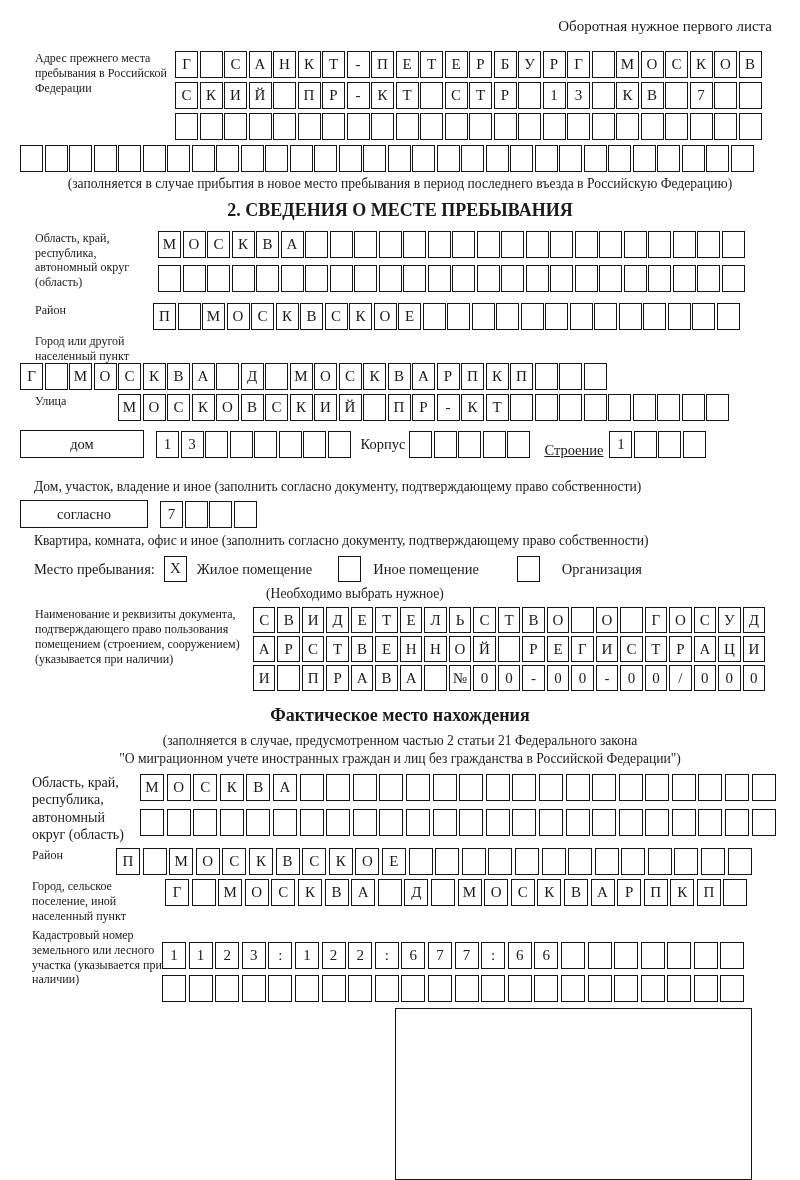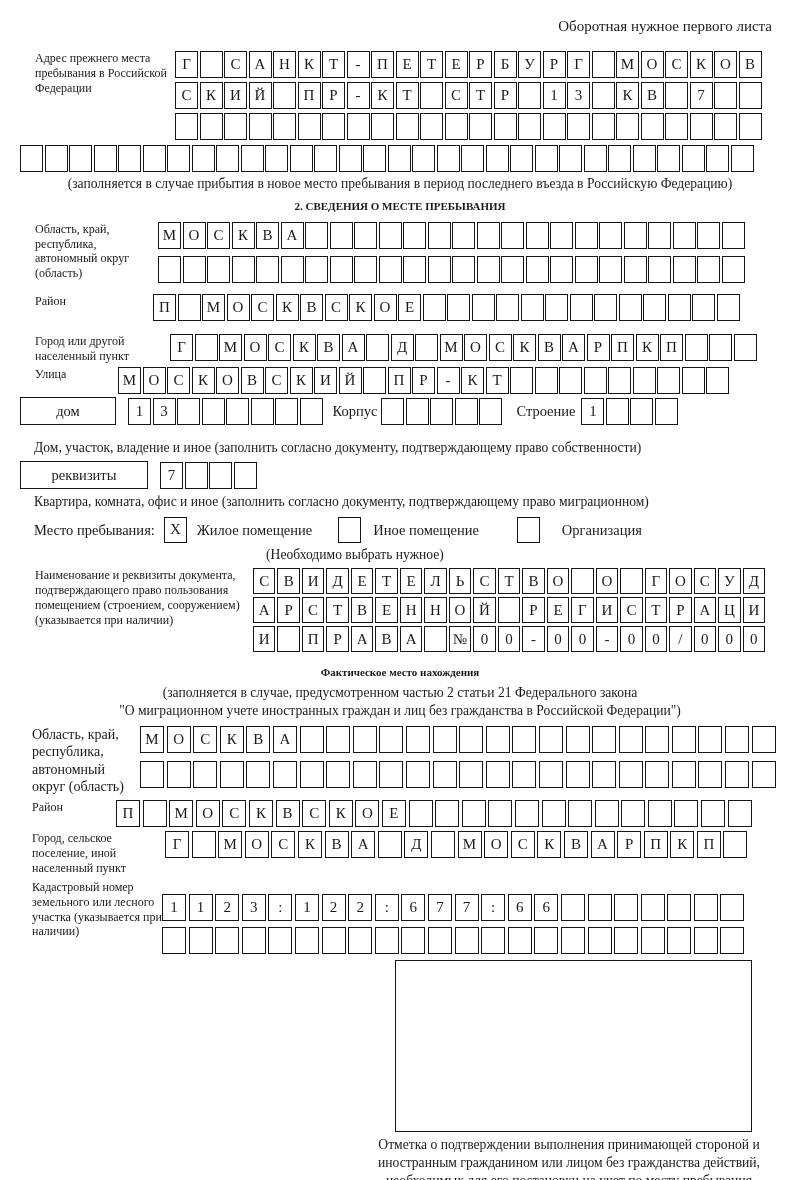--- a/index.html
+++ b/index.html
@@ -18,21 +18,21 @@
     border:1.6px solid #161616; background:#fff;
     display:flex; align-items:center; justify-content:center;
     font-size:15px; line-height:1;
   }
   .cells.wide{ gap:2.6px; }
   .cells.wide .cell{ width:24px; }
   .cells.doc{ gap:2.2px; }
   .cells.doc .cell{ width:22.3px; height:26px; }
   .caption{ font-size:13.6px; line-height:1.3; }
   .caption.center{ text-align:center; }
-  .sec-title{ text-align:center; font-weight:bold; font-size:11px; }
+  .sec-title{ text-align:center; font-weight:bold; font-size:18px; }
   .boxfield{
     box-sizing:border-box; border:1.6px solid #161616; height:28px;
     display:flex; align-items:center; justify-content:center;
     font-size:14.5px; flex:none; background:#fff;
   }
   .inline-lbl{ font-size:14.5px; line-height:28px; flex:none; }
   .checkbox{
     box-sizing:border-box; width:23px; height:26px; border:1.6px solid #161616;
     display:flex; align-items:center; justify-content:center;
     font-size:15px; flex:none; background:#fff;
@@ -246,21 +246,21 @@
         <span class="cell"></span>
         <span class="cell"></span>
         <span class="cell"></span>
         <span class="cell"></span>
         <span class="cell"></span>
         <span class="cell"></span>
         <span class="cell"></span>
       </div>
   </div>
 
-  <div class="grp" style="margin:13px 0 0 20px;">
+  <div class="grp" style="margin:4px 0 0 20px;flex-direction:column;">
     <div class="lbl" style="width:150px;">Город или другой населенный пункт</div>
     <div class="cells">
         <span class="cell">Г</span>
         <span class="cell"></span>
         <span class="cell">М</span>
         <span class="cell">О</span>
         <span class="cell">С</span>
         <span class="cell">К</span>
         <span class="cell">В</span>
         <span class="cell">А</span>
@@ -308,59 +308,59 @@
         <span class="cell"></span>
         <span class="cell"></span>
         <span class="cell"></span>
         <span class="cell"></span>
         <span class="cell"></span>
         <span class="cell"></span>
       </div>
   </div>
 
   <div class="grp" style="margin:3px 0 0 20px; align-items:center;">
-    <div class="boxfield" style="width:96px;">дом</div>
+    <div class="boxfield" style="width:124px;">дом</div>
     <div class="cells" style="margin-left:12px;">
         <span class="cell">1</span>
         <span class="cell">3</span>
         <span class="cell"></span>
         <span class="cell"></span>
         <span class="cell"></span>
         <span class="cell"></span>
         <span class="cell"></span>
         <span class="cell"></span>
       </div>
     <div class="inline-lbl" style="margin:0 4px 0 10px;">Корпус</div>
     <div class="cells">
         <span class="cell"></span>
         <span class="cell"></span>
         <span class="cell"></span>
         <span class="cell"></span>
         <span class="cell"></span>
       </div>
-    <div class="inline-lbl" style="margin:0 6px 0 14px;">Строение</div>
+    <div class="inline-lbl" style="margin:12px 6px 0 14px;text-decoration:underline;">Строение</div>
     <div class="cells">
         <span class="cell">1</span>
         <span class="cell"></span>
         <span class="cell"></span>
         <span class="cell"></span>
       </div>
   </div>
   <div class="caption" style="margin:14px 0 0 34px;">Дом, участок, владение и иное (заполнить согласно документу, подтверждающему право собственности)</div>
 
   <div class="grp" style="margin:4px 0 0 20px; align-items:center;">
-    <div class="boxfield" style="width:128px;">реквизиты</div>
+    <div class="boxfield" style="width:128px;">согласно</div>
     <div class="cells" style="margin-left:12px;">
         <span class="cell">7</span>
         <span class="cell"></span>
         <span class="cell"></span>
         <span class="cell"></span>
       </div>
   </div>
-  <div class="caption" style="margin:4px 0 0 34px;">Квартира, комната, офис и иное (заполнить согласно документу, подтверждающему право миграционном)</div>
+  <div class="caption" style="margin:4px 0 0 34px;">Квартира, комната, офис и иное (заполнить согласно документу, подтверждающему право собственности)</div>
 
   <div class="grp" style="margin:5px 0 0 34px; align-items:center;">
     <div class="inline-lbl">Место пребывания:</div>
     <div class="checkbox" style="margin-left:9px;">X</div>
     <div class="inline-lbl" style="margin-left:10px;">Жилое помещение</div>
     <div class="checkbox" style="margin-left:26px;"></div>
     <div class="inline-lbl" style="margin-left:12px;">Иное помещение</div>
     <div class="checkbox" style="margin-left:38px;"></div>
     <div class="inline-lbl" style="margin-left:22px;">Организация</div>
   </div>

